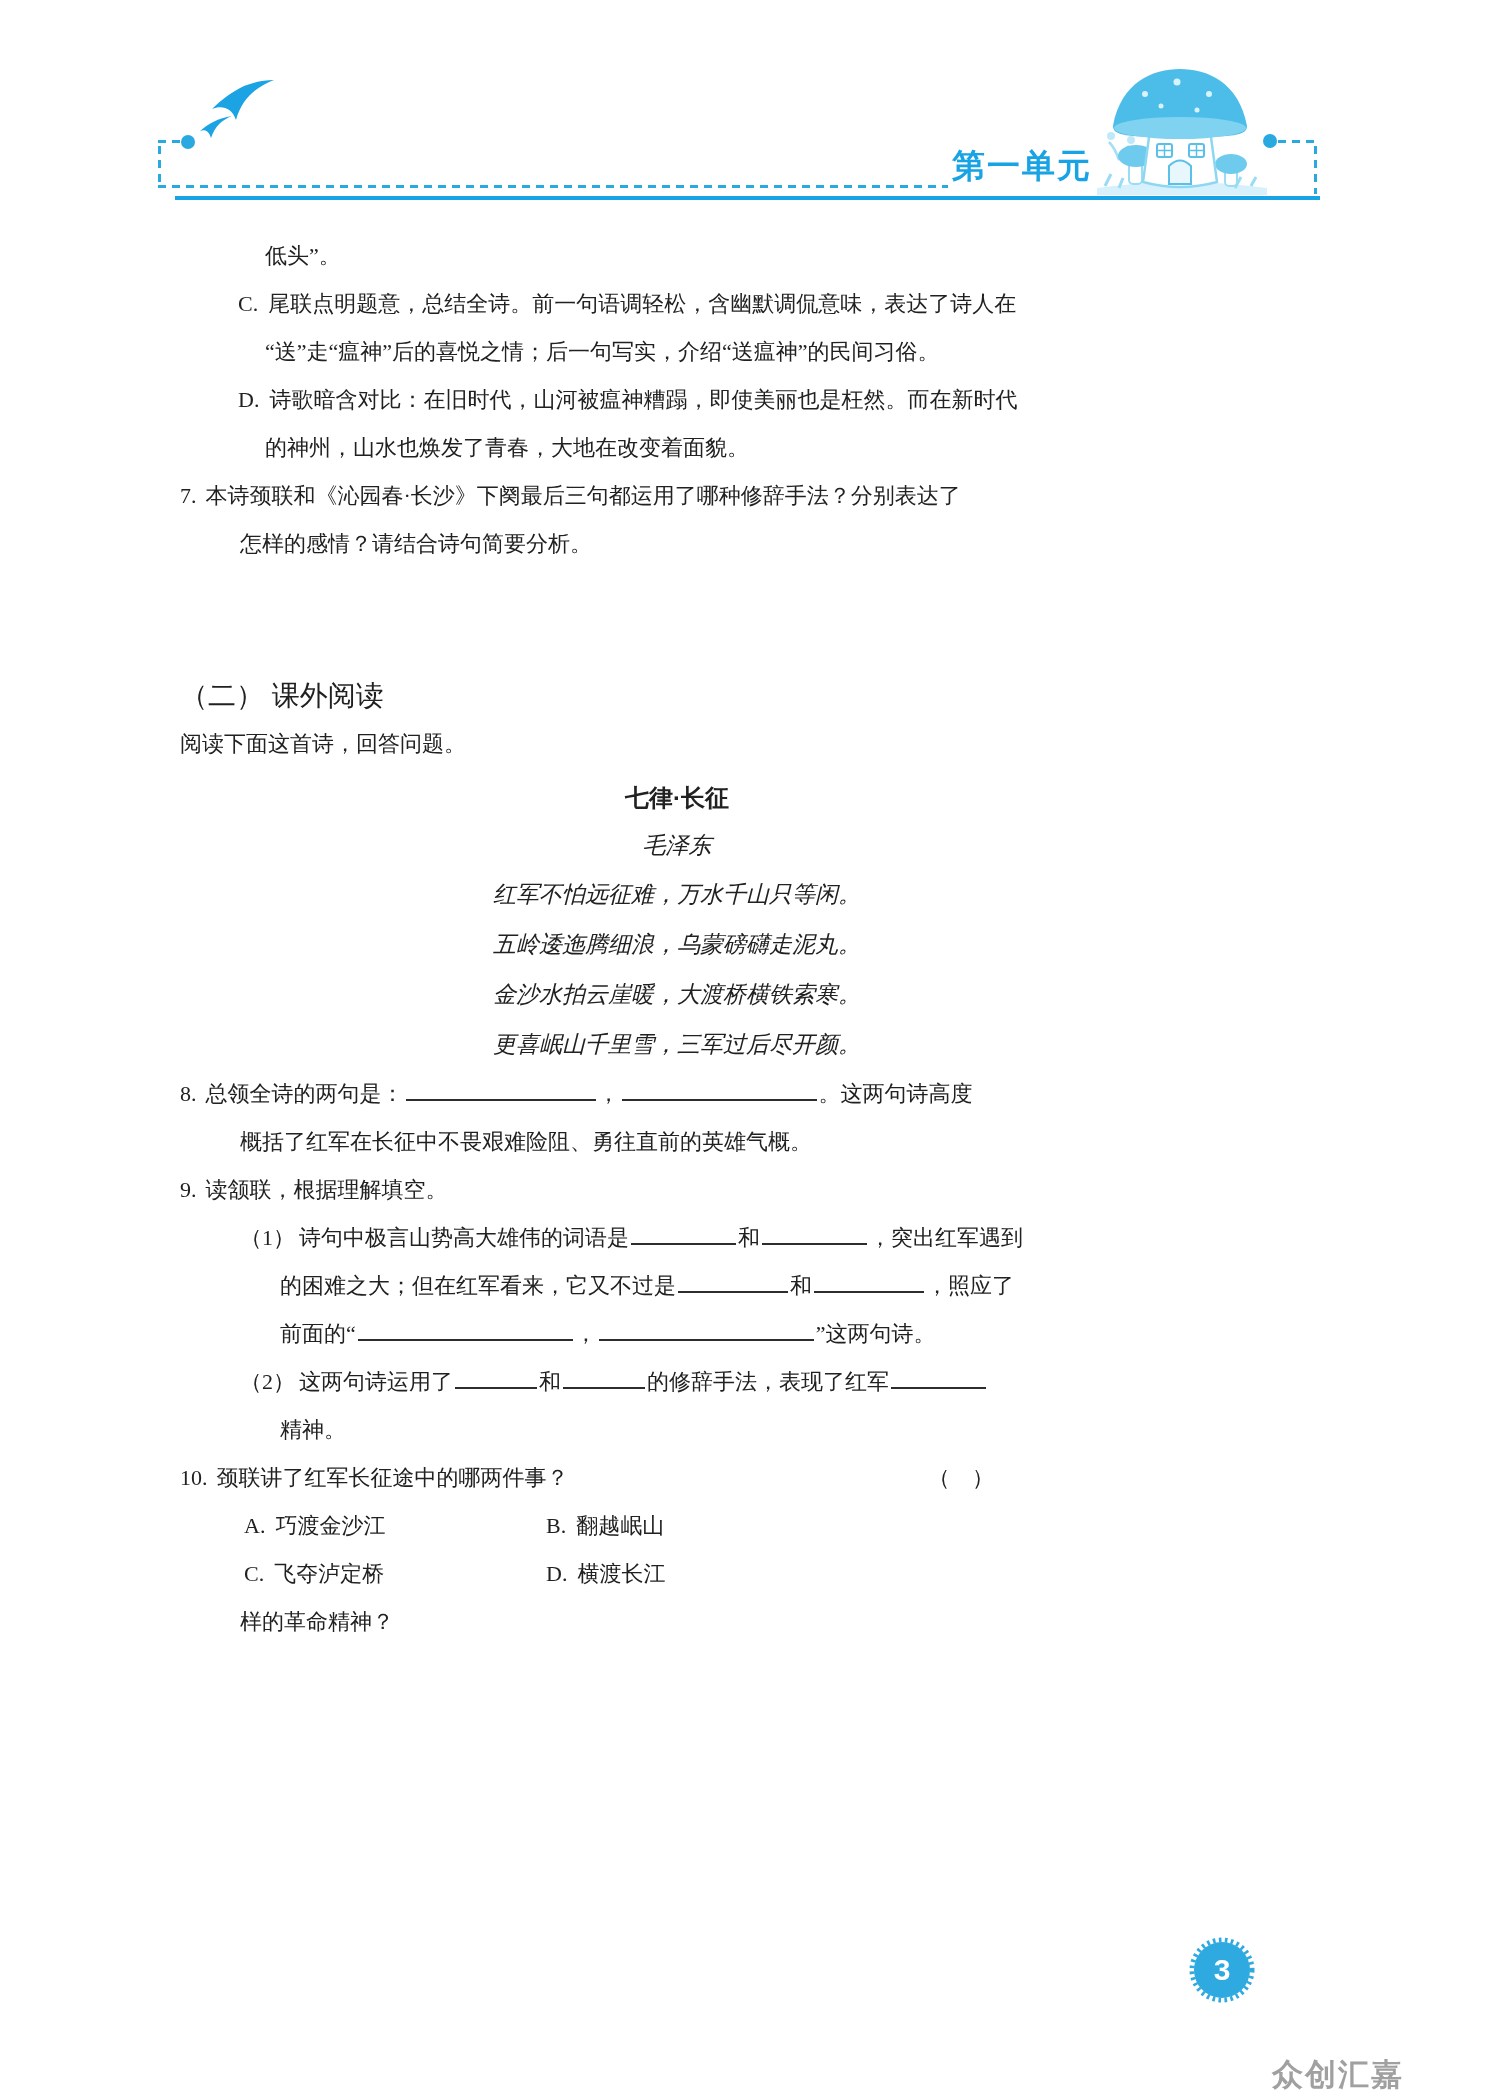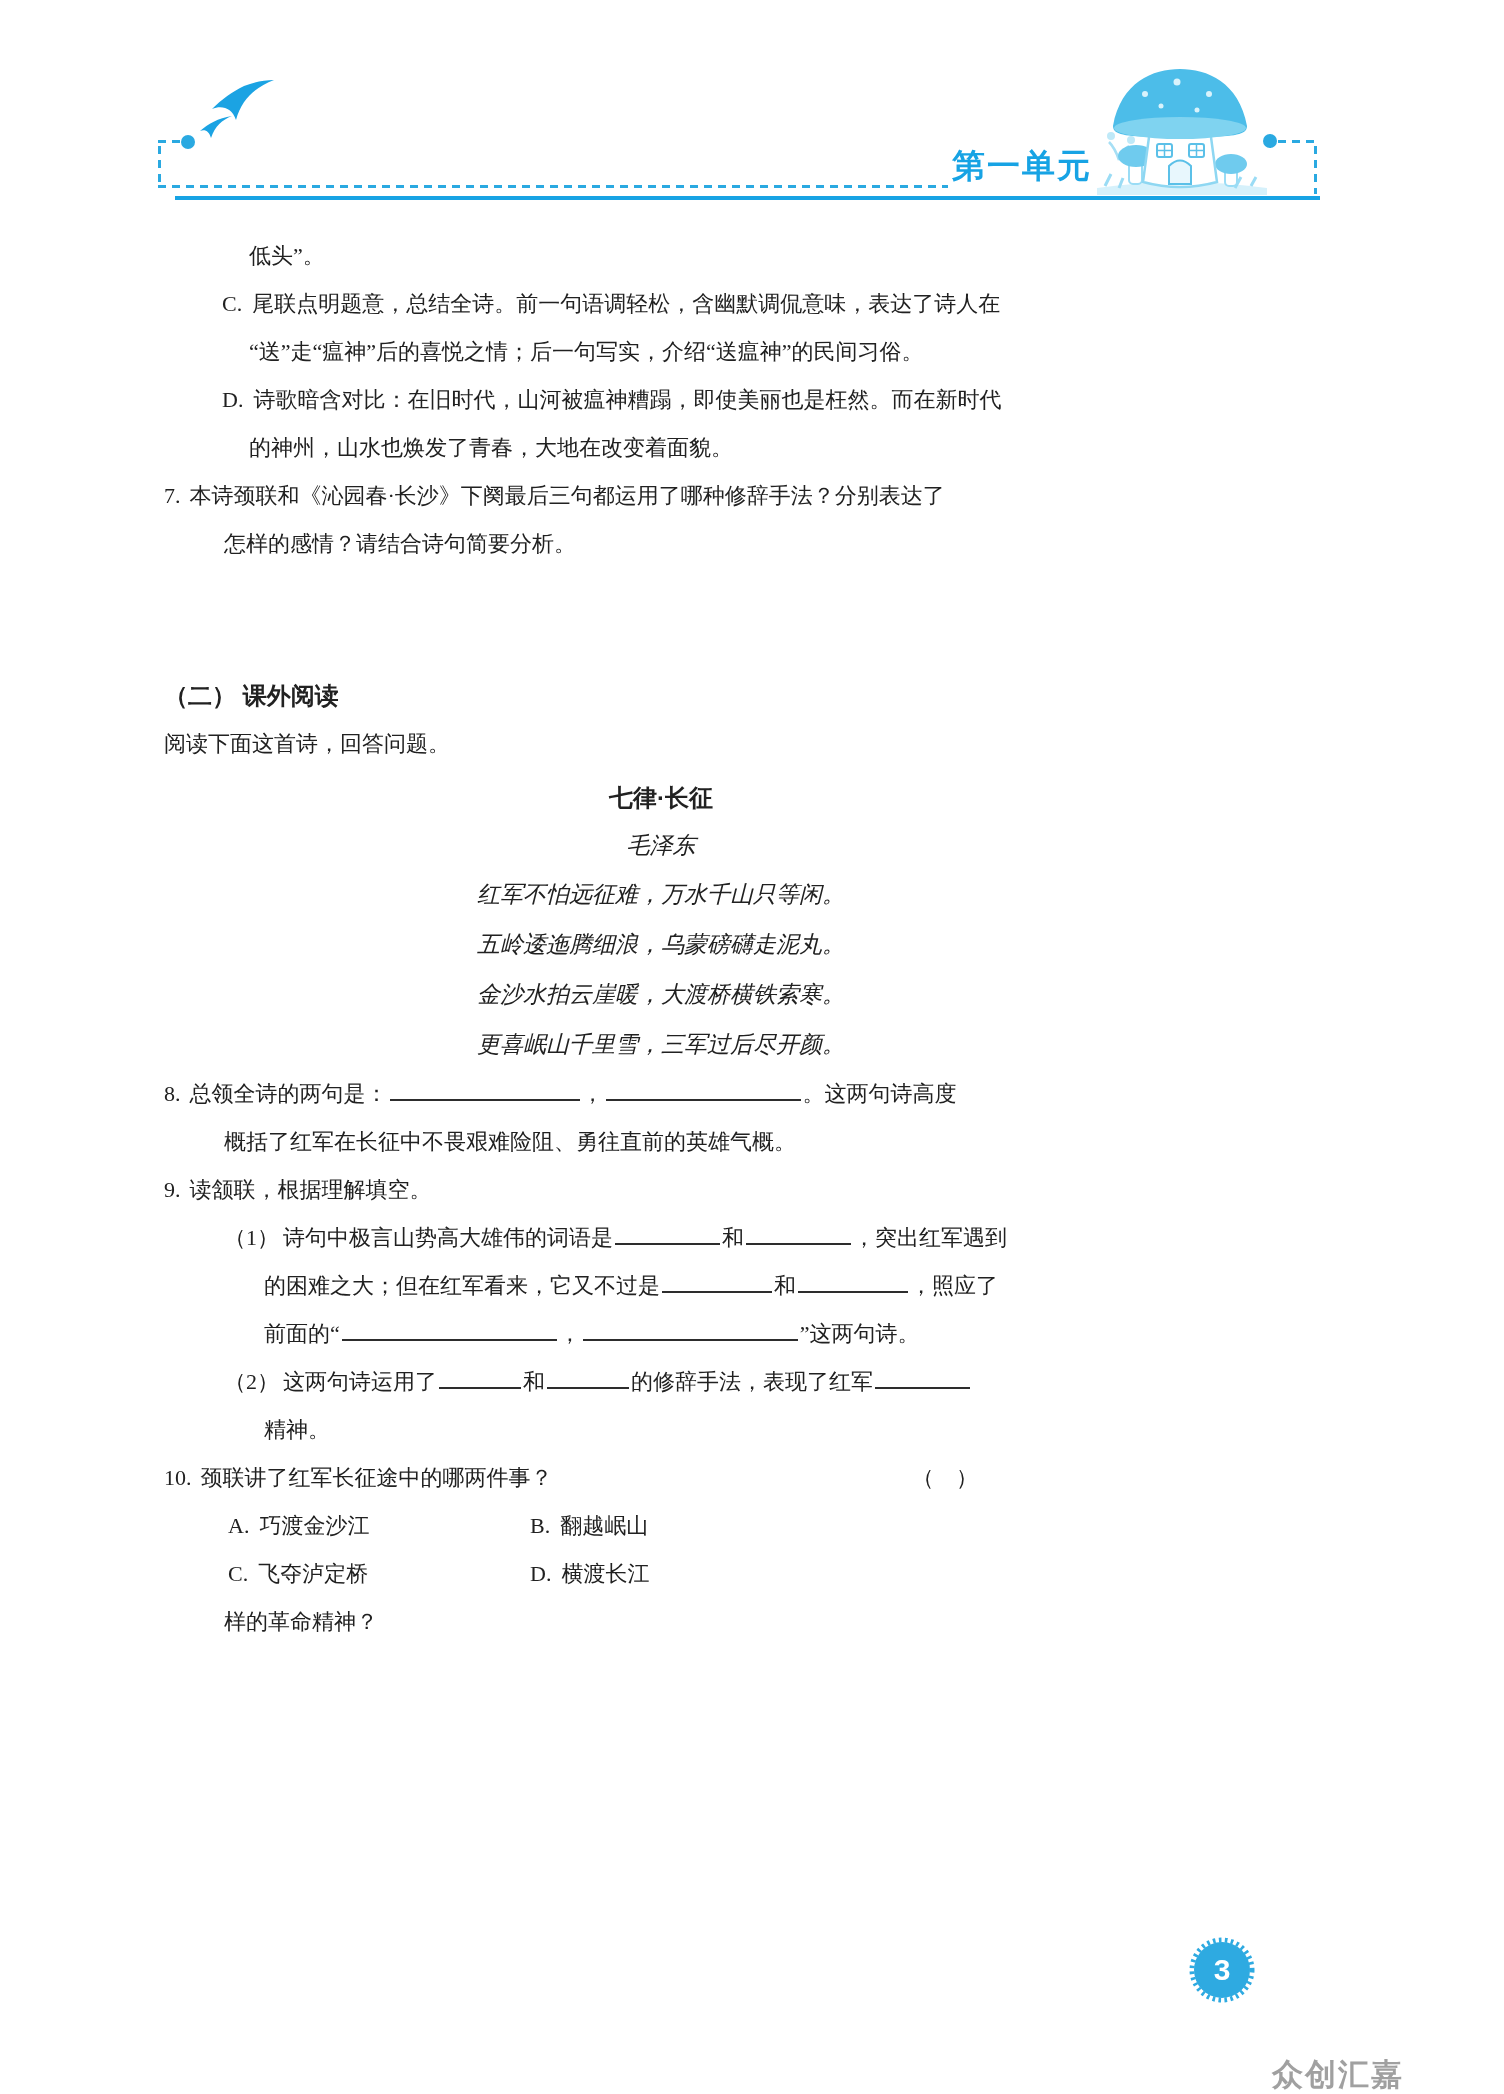--- a/index.html
+++ b/index.html
@@ -12,33 +12,33 @@
   .hdash{position:absolute;height:3px;background:repeating-linear-gradient(90deg,#2aa9e1 0 8px,transparent 8px 14px);}
   .vdash{position:absolute;width:3px;background:repeating-linear-gradient(180deg,#2aa9e1 0 8px,transparent 8px 14px);}
   .bdot{position:absolute;width:14px;height:14px;border-radius:50%;background:#2aa9e1;}
   .unit-label{
     position:absolute;left:952px;top:146px;font-family:"Liberation Sans","DejaVu Sans",sans-serif;
     font-weight:800;font-size:33px;color:#17a3e4;letter-spacing:2px;line-height:1.2;
   }
   .birds{position:absolute;left:198px;top:78px;}
   .mushroom{position:absolute;left:1085px;top:64px;}
   
-  .content{position:absolute;left:164px;top:232px;width:814px;font-size:22px;line-height:48px;}
+  .content{position:absolute;left:180px;top:232px;width:814px;font-size:22px;line-height:48px;}
   .line{white-space:nowrap;}
   .q{display:flex;}
   .qnum{flex:none;margin-right:9px;}
   .qcont{padding-left:60px;}
   .copt{display:flex;padding-left:58px;}
   .cmark{flex:none;margin-right:10px;}
   .ccont{padding-left:85px;}
   .sub{display:flex;padding-left:60px;}
   .submark{flex:none;margin-right:4px;}
   .subcont{padding-left:100px;}
   .answer-gap{height:104px;}
-  .heading{font-family:"Liberation Sans","DejaVu Sans",sans-serif;font-weight:700;font-size:24px;}
+  .heading{font-family:"Liberation Sans","DejaVu Sans",sans-serif;font-weight:400;font-size:28px;}
   .poemwrap{margin-left:182px;width:630px;text-align:center;}
   .poem-title{font-family:"Liberation Sans","DejaVu Sans",sans-serif;font-weight:700;font-size:24px;margin-top:6px;}
   .kai{font-style:italic;font-size:23px;}
   .poemline{line-height:50px;}
   .bl{display:inline-block;height:20px;border-bottom:2px solid #2d2d2d;margin:0 2px;vertical-align:baseline;}
   .w82{width:82px;}.w95{width:95px;}.w105{width:105px;}.w110{width:110px;}
   .w190{width:190px;}.w195{width:195px;}.w215{width:215px;}
   .spread{display:flex;justify-content:space-between;align-items:center;}
   .optrow{display:flex;padding-left:64px;}
   .optcell{display:flex;width:302px;}

